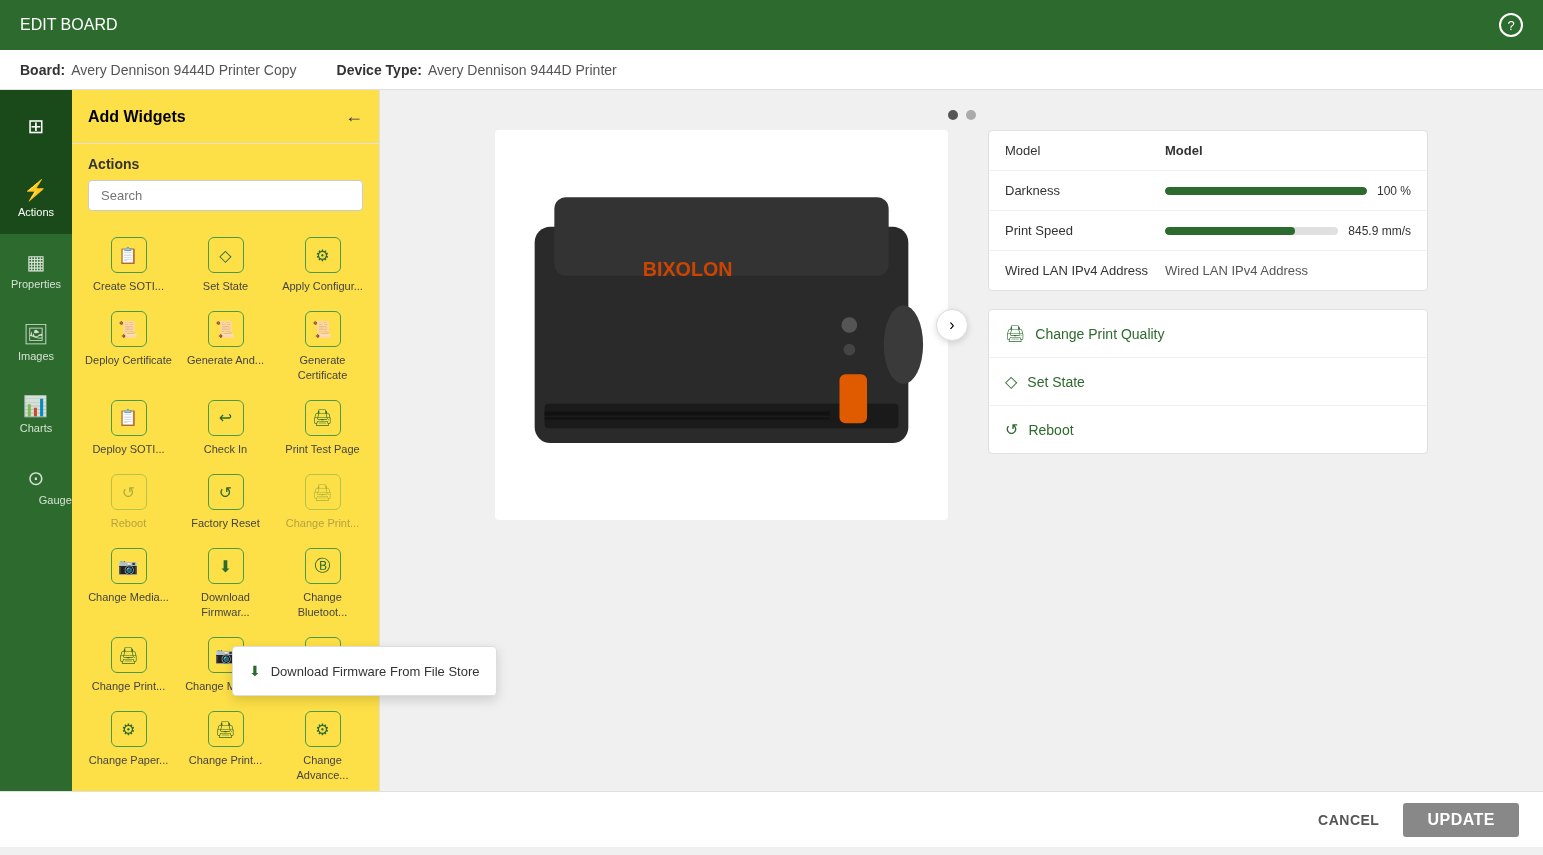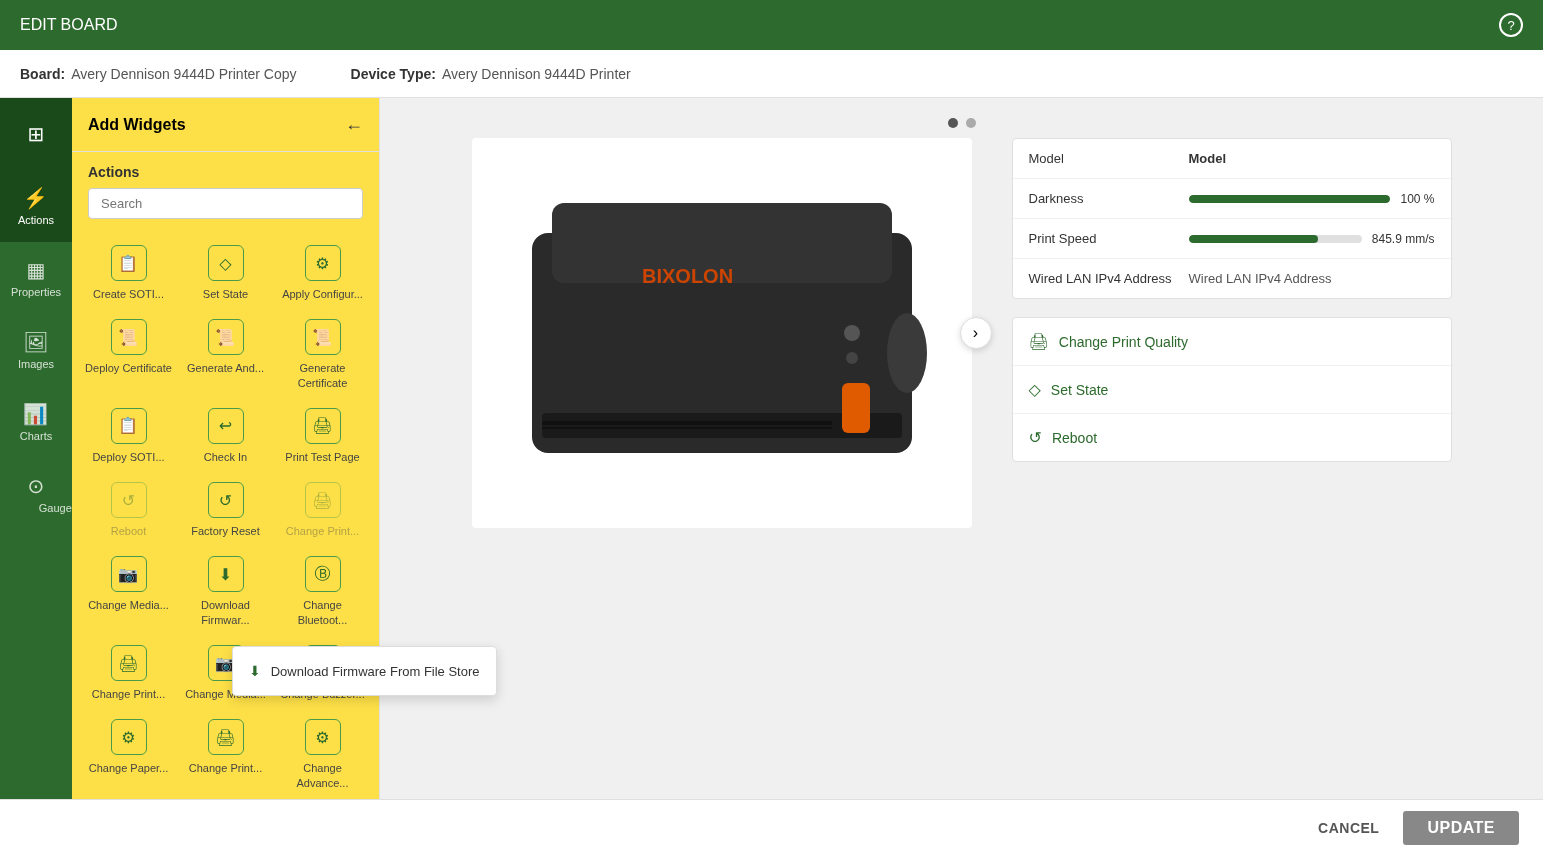--- a/index.html
+++ b/index.html
@@ -12,26 +12,26 @@
       display: flex;
       align-items: center;
       justify-content: space-between;
       padding: 0 20px;
       color: white;
     }
     .help-icon { width: 24px; height: 24px; border-radius: 50%; border: 2px solid white; display: flex; align-items: center; justify-content: center; font-size: 13px; cursor: pointer; }
 
     .breadcrumb-bar {
       background: white;
-      height: 48px;
+      height: 40px;
       display: flex;
       align-items: center;
       padding: 0 20px;
       border-bottom: 1px solid #e0e0e0;
-      gap: 54px;
+      gap: 40px;
       font-size: 14px;
     }
     .breadcrumb-item { display: flex; align-items: center; gap: 6px; }
     .breadcrumb-label { font-weight: 600; color: #333; }
     .breadcrumb-value { color: #555; }
 
     .main-layout {
       display: flex;
       height: calc(855px - 50px - 48px - 56px);
     }
@@ -162,21 +162,21 @@
       gap: 8px;
       margin-bottom: 10px;
     }
     .dot { width: 10px; height: 10px; border-radius: 50%; background: #aaa; }
     .dot.active { background: #555; }
 
     .printer-image-card {
       background: white;
       border-radius: 4px;
       padding: 20px;
-      width: 500px;
+      width: 453px;
       height: 390px;
       display: flex;
       align-items: center;
       justify-content: center;
       position: relative;
     }
 
     
     .carousel-nav {
       position: absolute;

